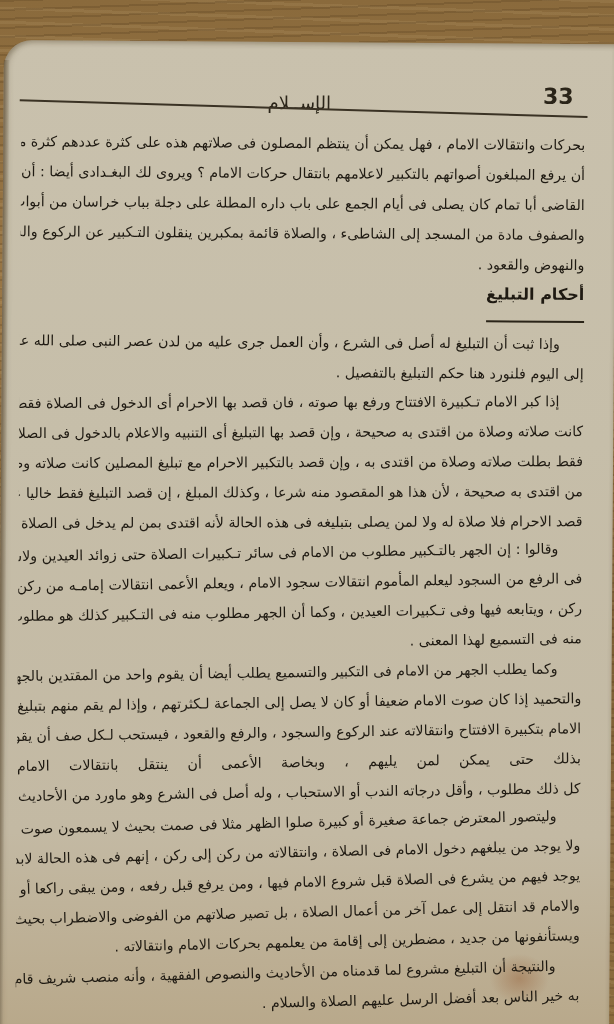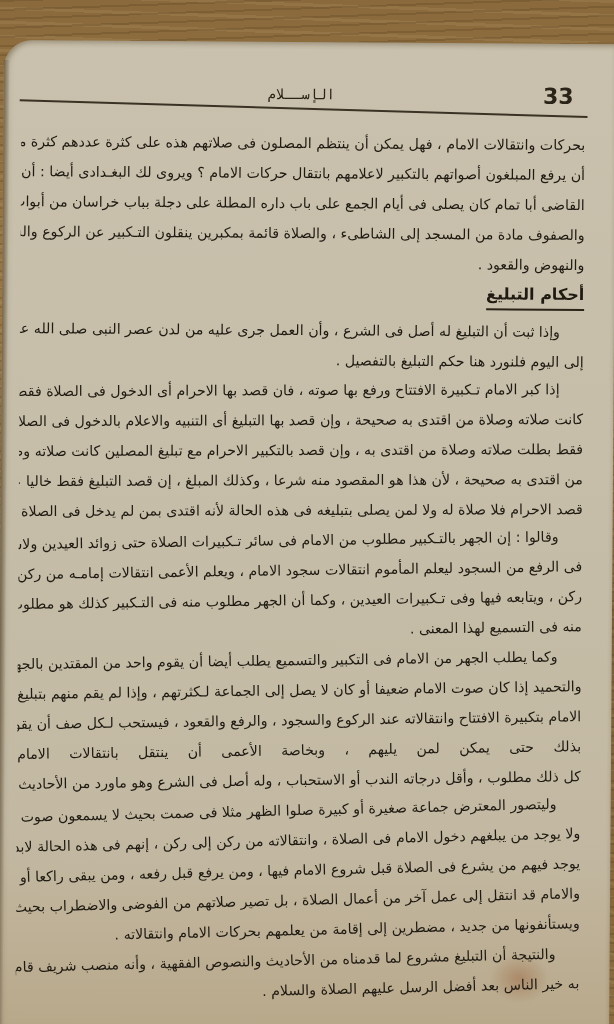--- a/index.html
+++ b/index.html
@@ -63,23 +63,23 @@
       right: 14px;
       top: 0;
       font-family: "DejaVu Sans", sans-serif;
       font-size: 22px;
       font-weight: bold;
       color: #2a2418;
     }
     .running-head {
       position: absolute;
       left: 250px;
-      top: 4px;
-      font-family: Liberation Mono, monospace;
-      font-size: 14px;
+      top: 10px;
+      font-family: Liberation Serif, serif;
+      font-size: 18px;
       color: #2a2418;
       direction: rtl;
       letter-spacing: 1px;
     }
     .header-rule {
       position: absolute;
       left: 2px;
       right: 0;
       top: 32px;
       height: 2px;
@@ -113,21 +113,21 @@
       padding-right: 24px;
     }
     .section-heading {
       display: inline-block;
       font-weight: bold;
       font-size: 16px;
       border-bottom: 2px solid #2a2418;
       line-height: 24px;
       margin-top: 2px;
       margin-bottom: 6px;
-      padding-bottom: 2px;
+      padding-bottom: 14px;
     }
     .tilt-1 { transform: rotate(-0.6deg); }
     .tilt-2 { transform: rotate(-1.2deg); }
     .tilt-3 { transform: rotate(-1.8deg); }
   </style>
 </head>
 <body>
 
 <div class="wood-grain"></div>
 

